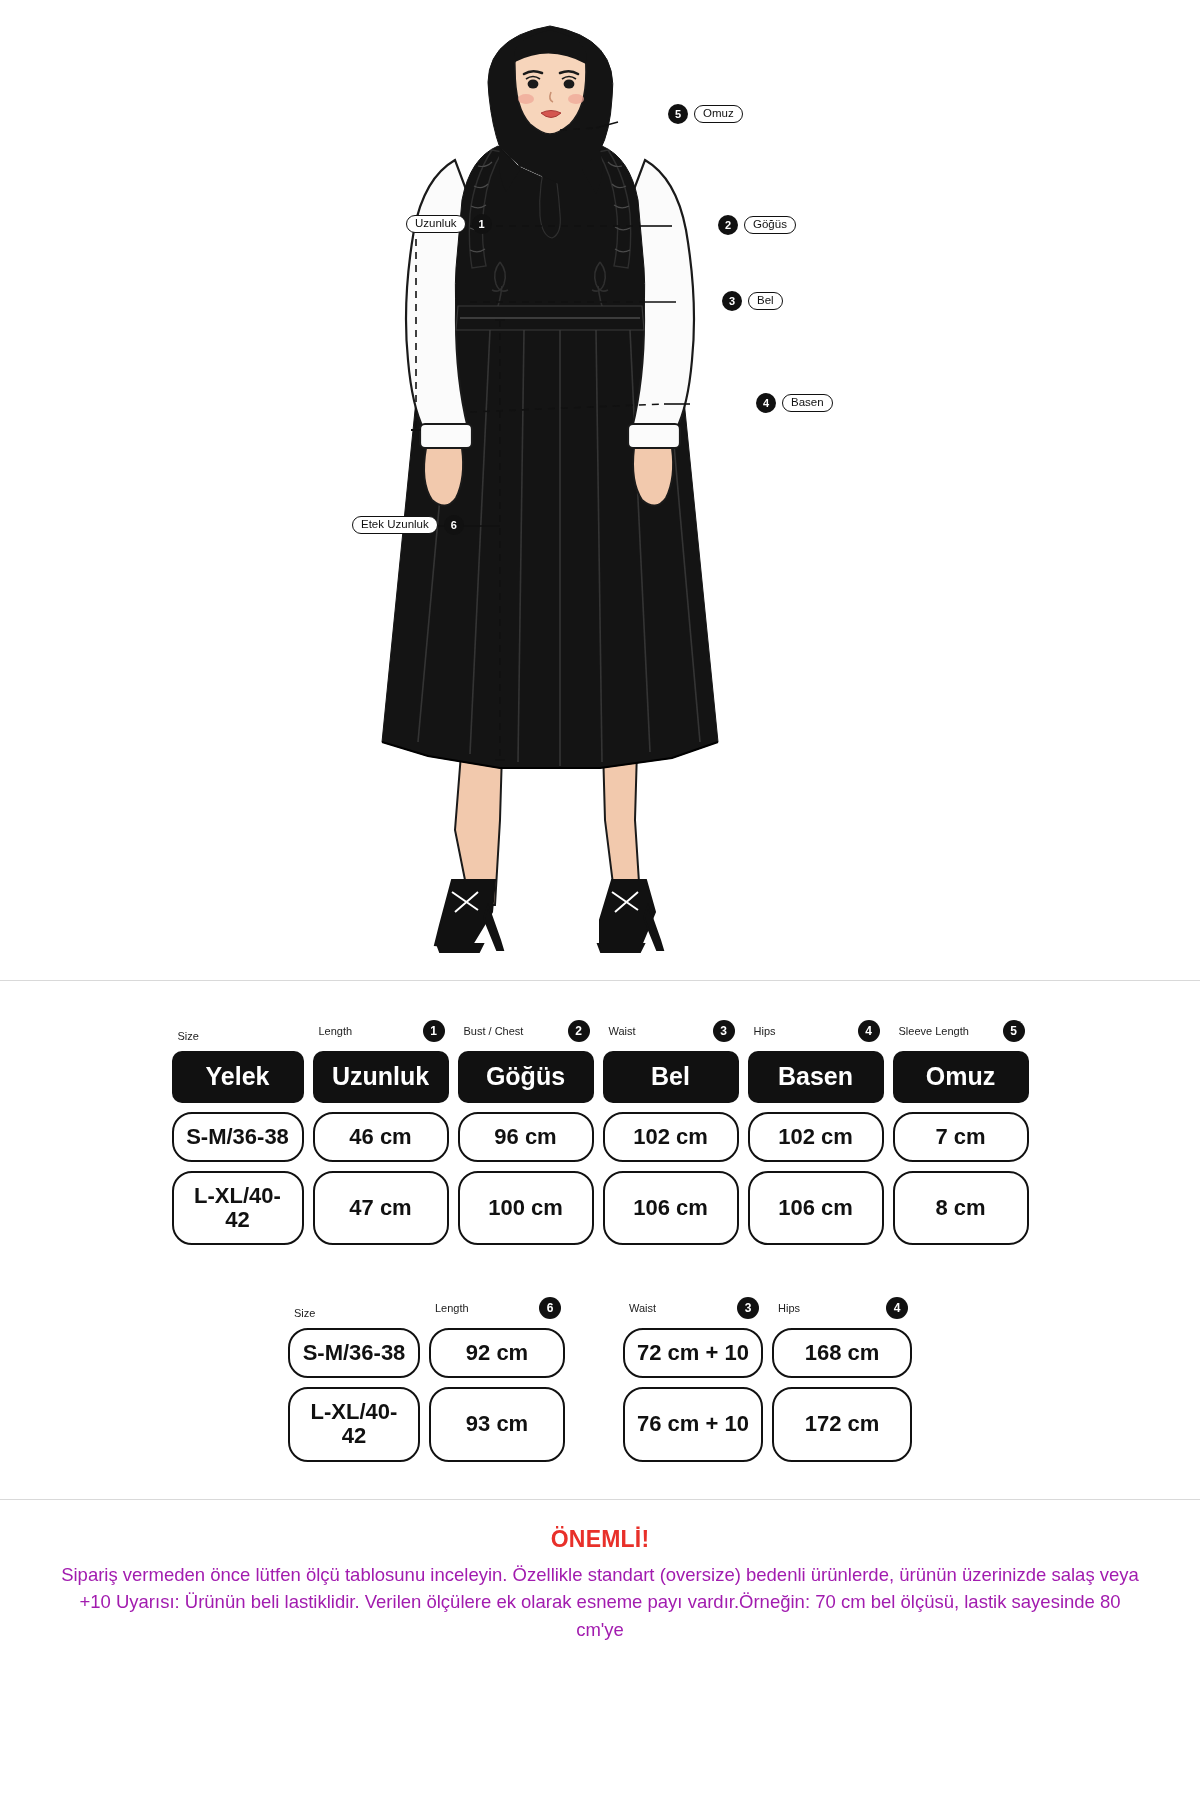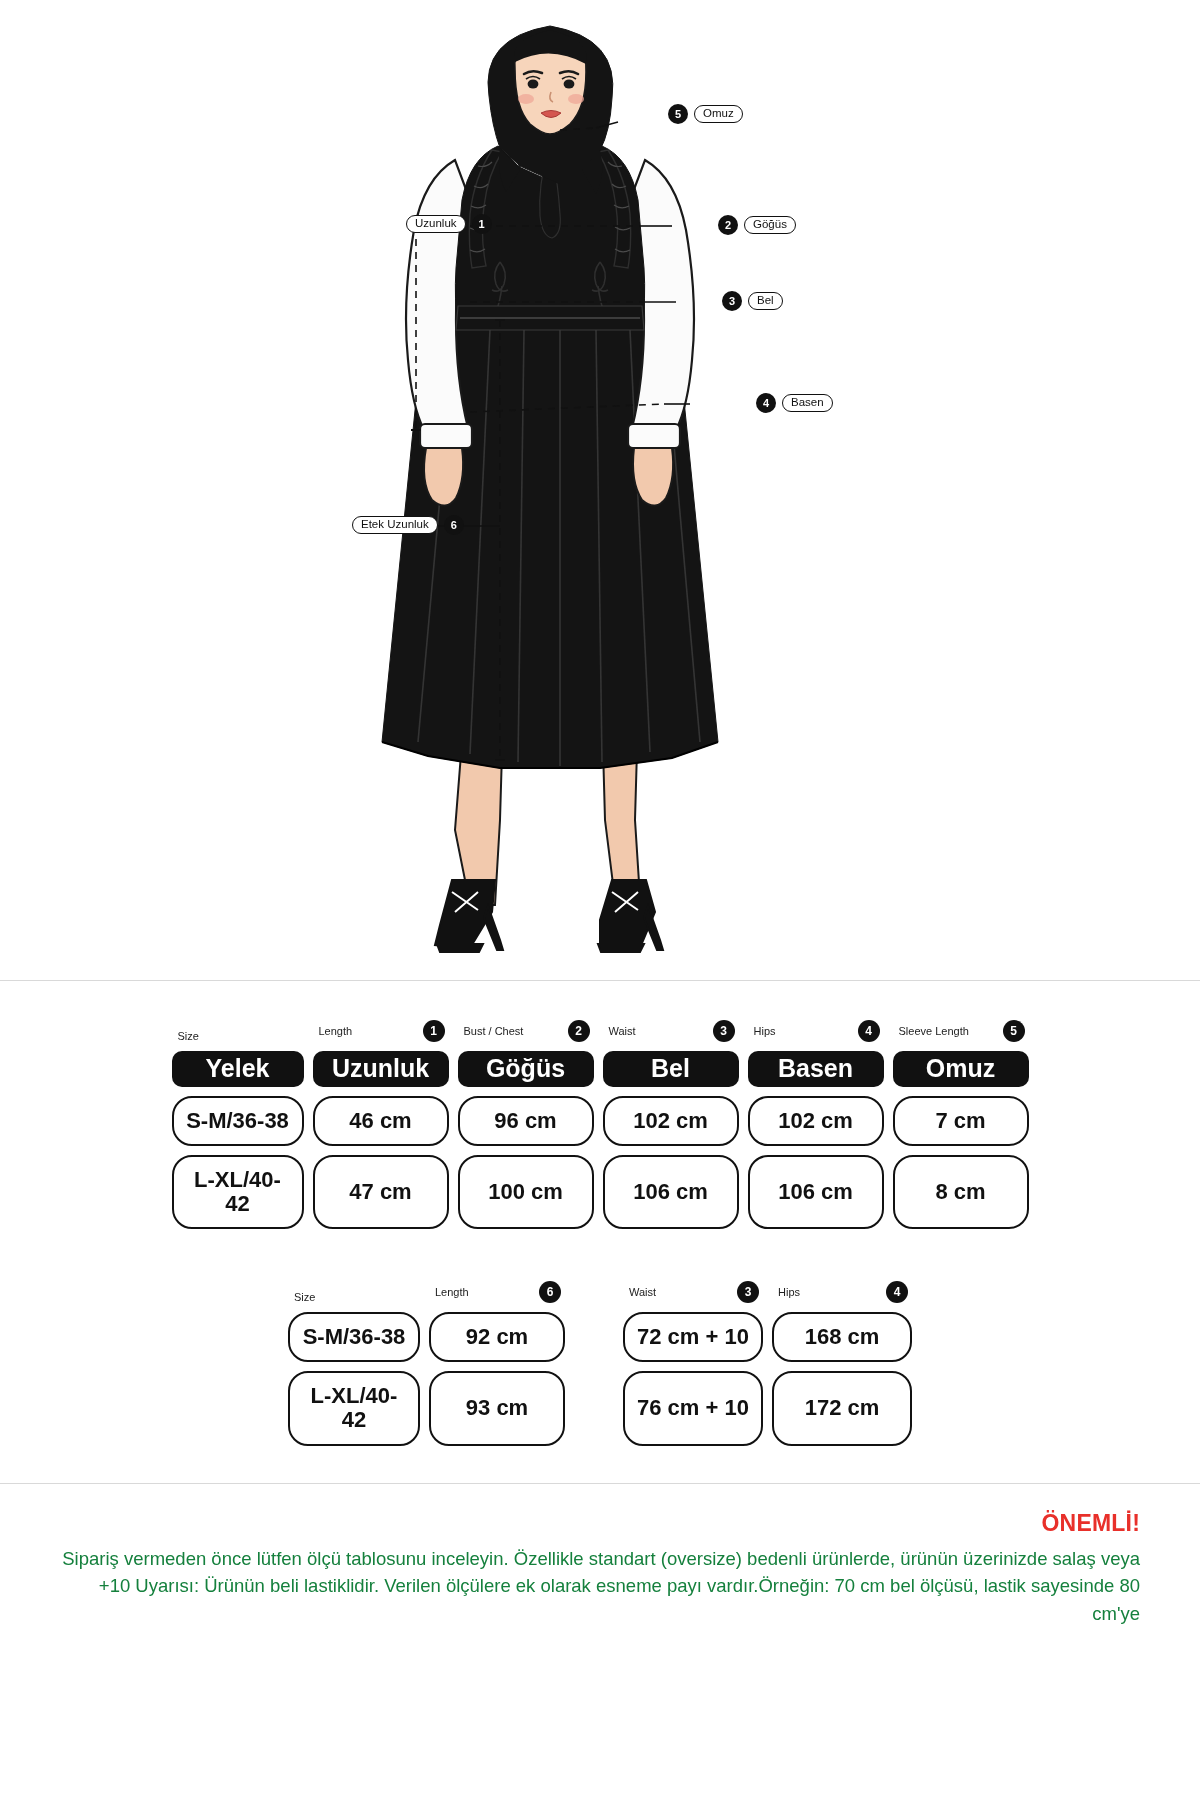--- a/index.html
+++ b/index.html
@@ -100,21 +100,21 @@
     display: flex; align-items: center; justify-content: center;
     margin-right: 4px;
   }
   .cell-dark {
     background: #111;
     color: #fff;
     border-radius: 10px;
     font-size: 25px;
     font-weight: bold;
     text-align: center;
-    padding: 4px 10px;
+    padding: 12px 10px;
     line-height: 1.1;
   }
   .cell-light {
     background: #fff;
     color: #111;
     border: 2px solid #111;
     border-radius: 20px;
     font-size: 22px;
     font-weight: bold;
     text-align: center;
@@ -122,31 +122,31 @@
     line-height: 1.1;
   }
   .w-size   { width: 132px; }
   .w-col    { width: 136px; }
   .w-col2   { width: 140px; }
   .spacer-col { width: 40px; background: transparent; border: none; }
 
   
   .footer {
     padding: 26px 60px 20px 60px;
-    text-align: right;
+    text-align: center;
   }
   .footer .title {
     color: #e8302a;
     font-size: 23px;
     font-weight: bold;
     margin-bottom: 8px;
     letter-spacing: .2px;
   }
   .footer .line {
-    color: #15803d;
+    color: #a21caf;
     font-size: 18.5px;
     line-height: 1.5;
   }
 </style>
 </head>
 <body>
 
 <div id="page">
 
   <div id="illustration">

